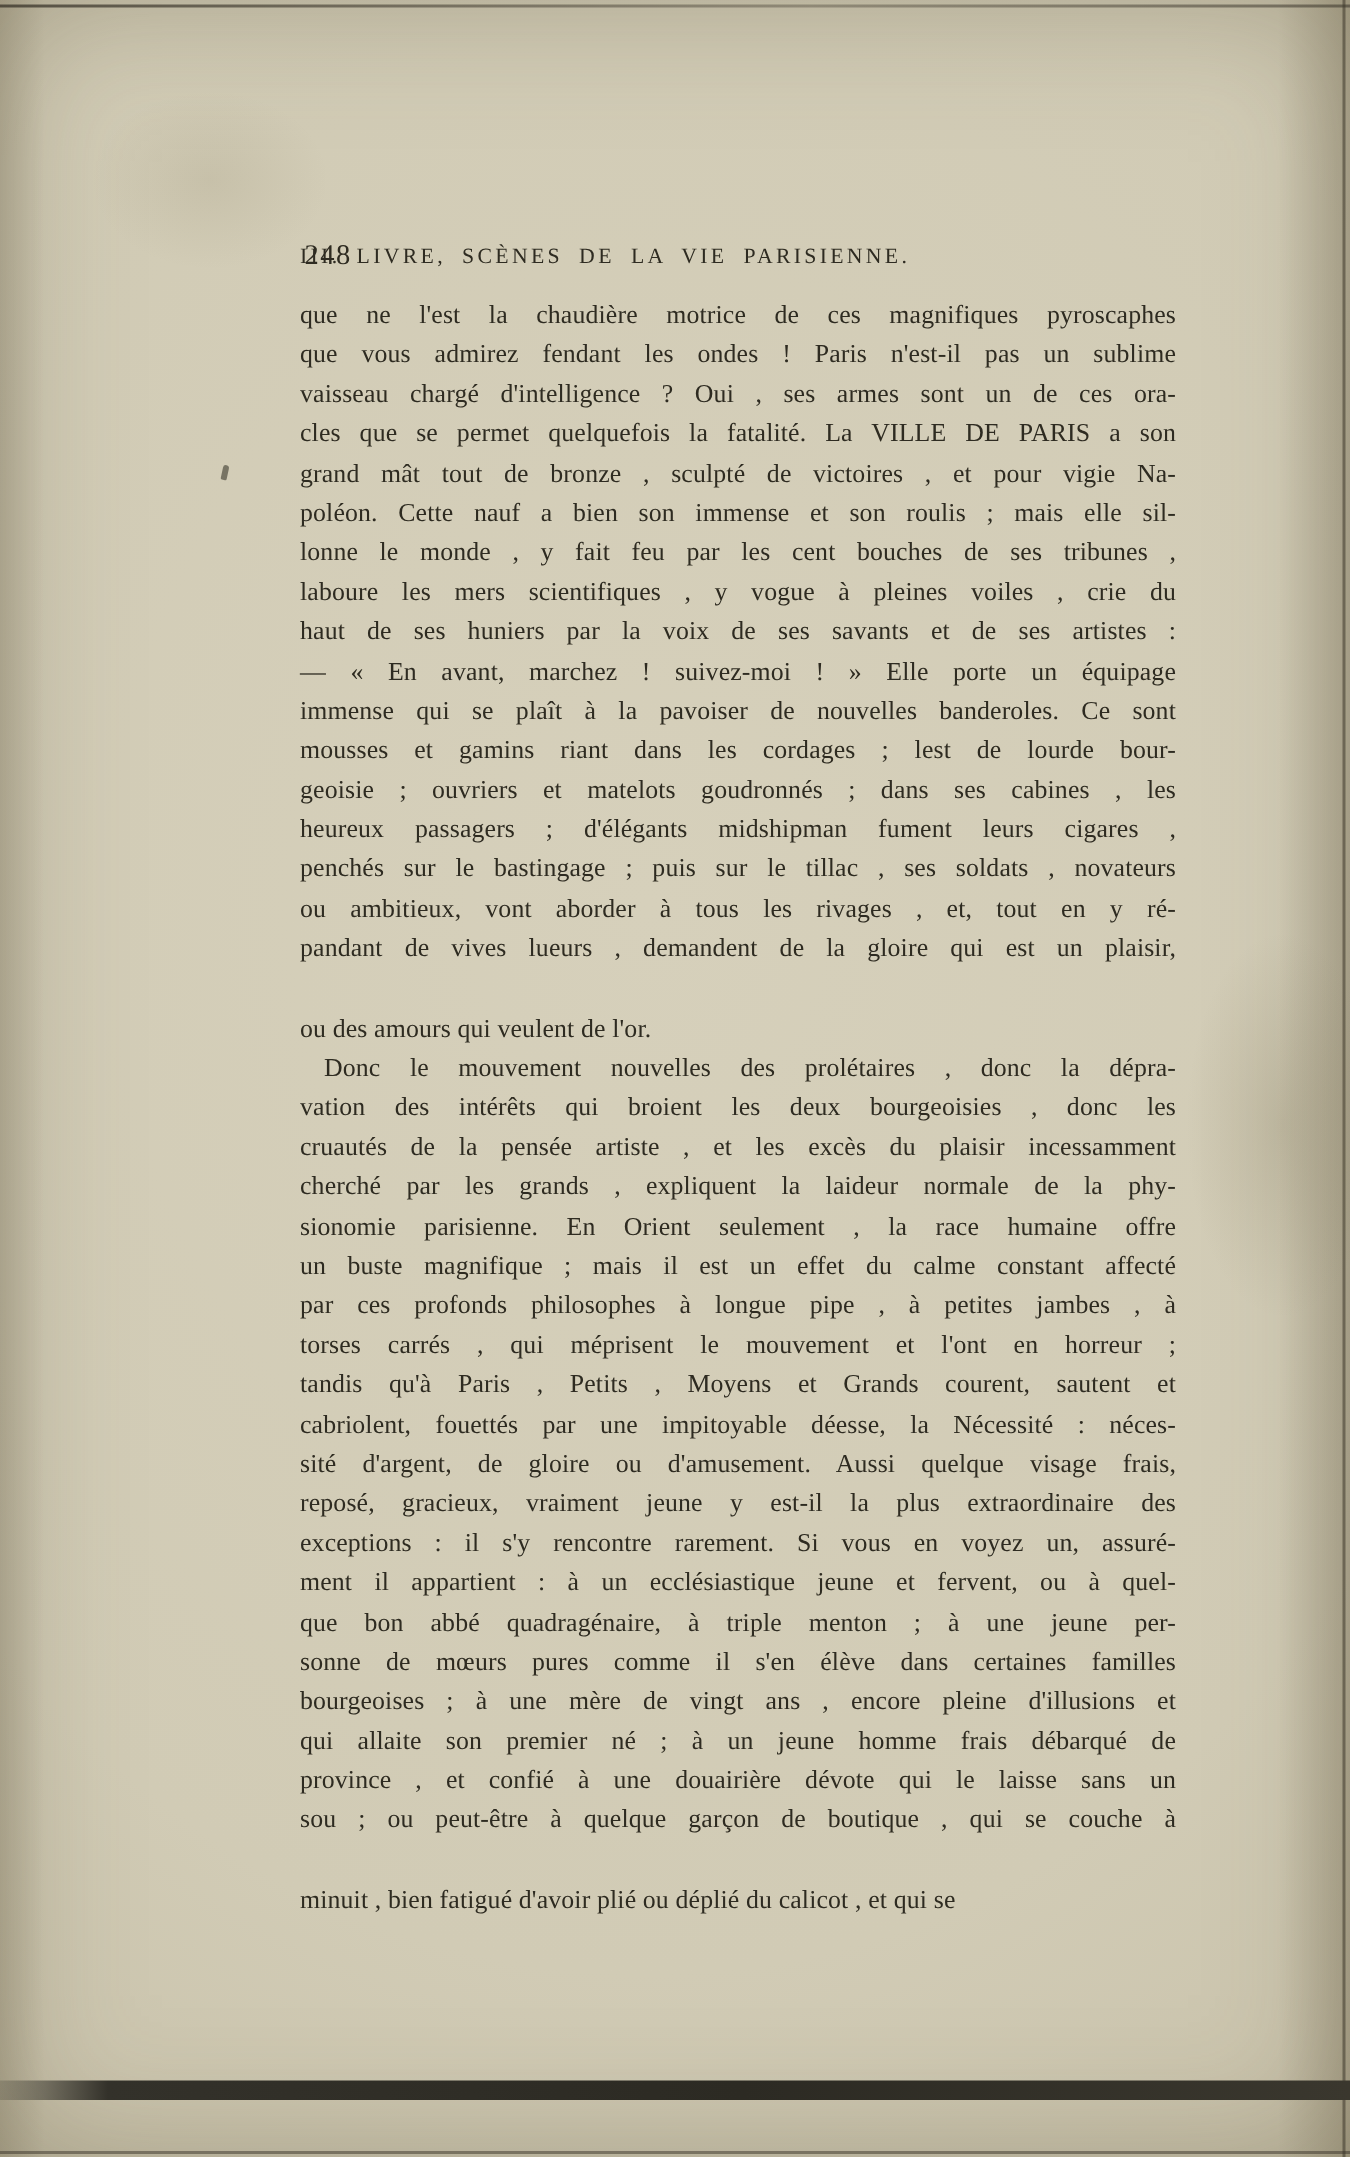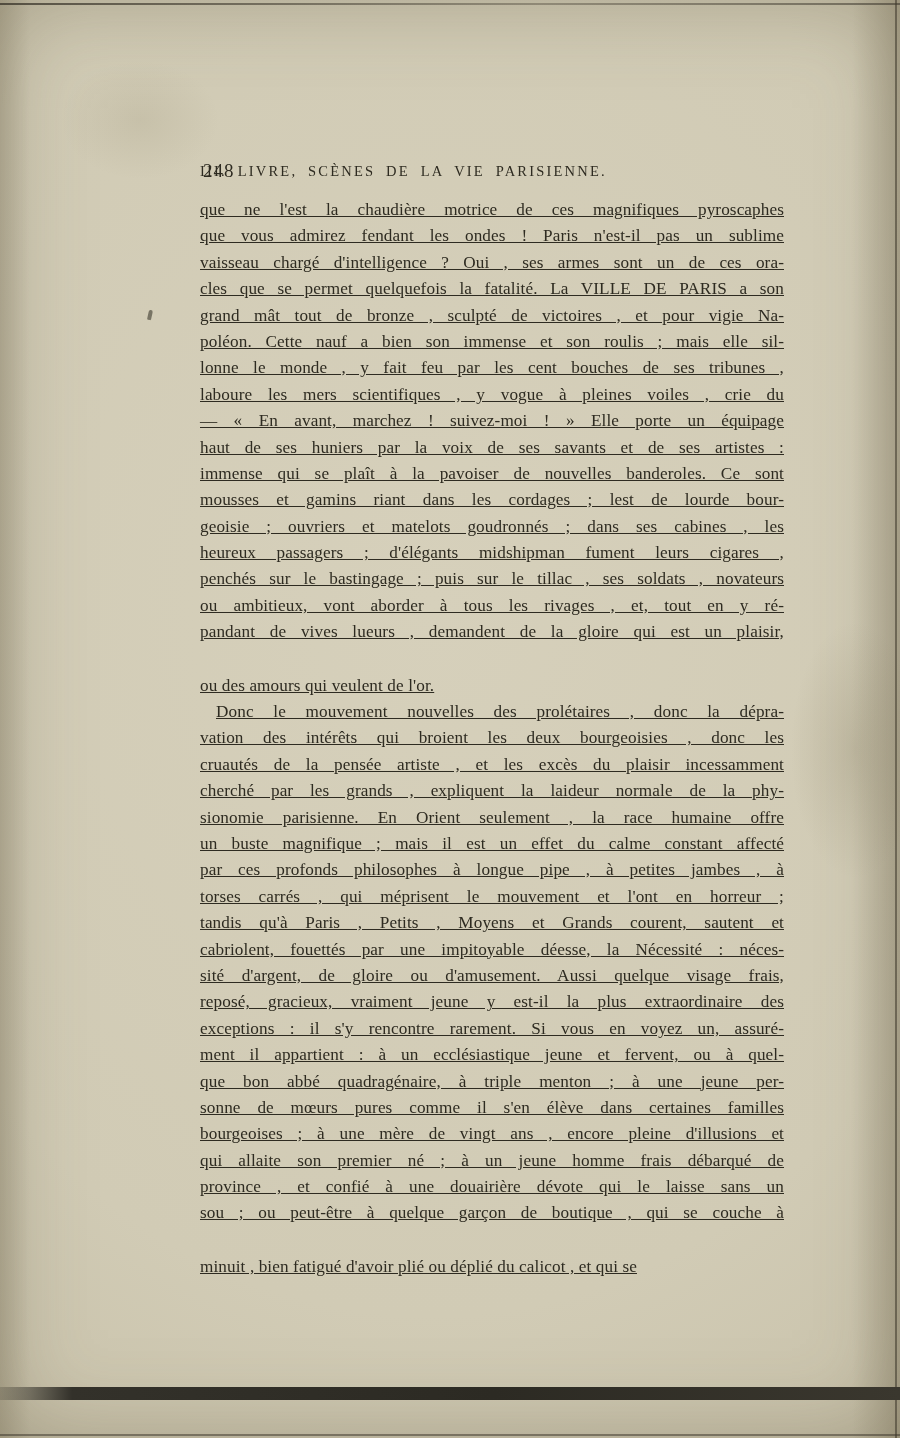--- a/index.html
+++ b/index.html
@@ -88,21 +88,21 @@
   }
 
   
   .page-text {
     position: absolute;
     top: 197px;
     left: 200px;
     width: 584px;
     font-size: 17.2px;
   }
-  .para { margin: 0; text-decoration: underline; }
+  .para { margin: 0; }
   .line {
     height: 26.4px;
     line-height: 26.4px;
     text-align: justify;
     text-align-last: justify;
     white-space: normal;
     letter-spacing: 0.1px;
   }
   .line.last {
     text-align-last: left;
@@ -133,22 +133,22 @@
   <div class="page-text">
       <div class="para">
         <div class="line">que ne l'est la chaudière motrice de ces magnifiques pyroscaphes</div>
         <div class="line">que vous admirez fendant les ondes ! Paris n'est-il pas un sublime</div>
         <div class="line">vaisseau chargé d'intelligence ? Oui , ses armes sont un de ces ora-</div>
         <div class="line">cles que se permet quelquefois la fatalité. La VILLE DE PARIS a son</div>
         <div class="line">grand mât tout de bronze , sculpté de victoires , et pour vigie Na-</div>
         <div class="line">poléon. Cette nauf a bien son immense et son roulis ; mais elle sil-</div>
         <div class="line">lonne le monde , y fait feu par les cent bouches de ses tribunes ,</div>
         <div class="line">laboure les mers scientifiques , y vogue à pleines voiles , crie du</div>
+        <div class="line">haut de ses huniers par la voix de ses savants et de ses artistes :</div>
         <div class="line">— « En avant, marchez ! suivez-moi ! » Elle porte un équipage</div>
-        <div class="line">haut de ses huniers par la voix de ses savants et de ses artistes :</div>
         <div class="line">immense qui se plaît à la pavoiser de nouvelles banderoles. Ce sont</div>
         <div class="line">mousses et gamins riant dans les cordages ; lest de lourde bour-</div>
         <div class="line">geoisie ; ouvriers et matelots goudronnés ; dans ses cabines , les</div>
         <div class="line">heureux passagers ; d'élégants midshipman fument leurs cigares ,</div>
         <div class="line">penchés sur le bastingage ; puis sur le tillac , ses soldats , novateurs</div>
         <div class="line">ou ambitieux, vont aborder à tous les rivages , et, tout en y ré-</div>
         <div class="line">pandant de vives lueurs , demandent de la gloire qui est un plaisir,</div>
         <div class="line last">ou des amours qui veulent de l'or.</div>
       </div>
       <div class="para">

